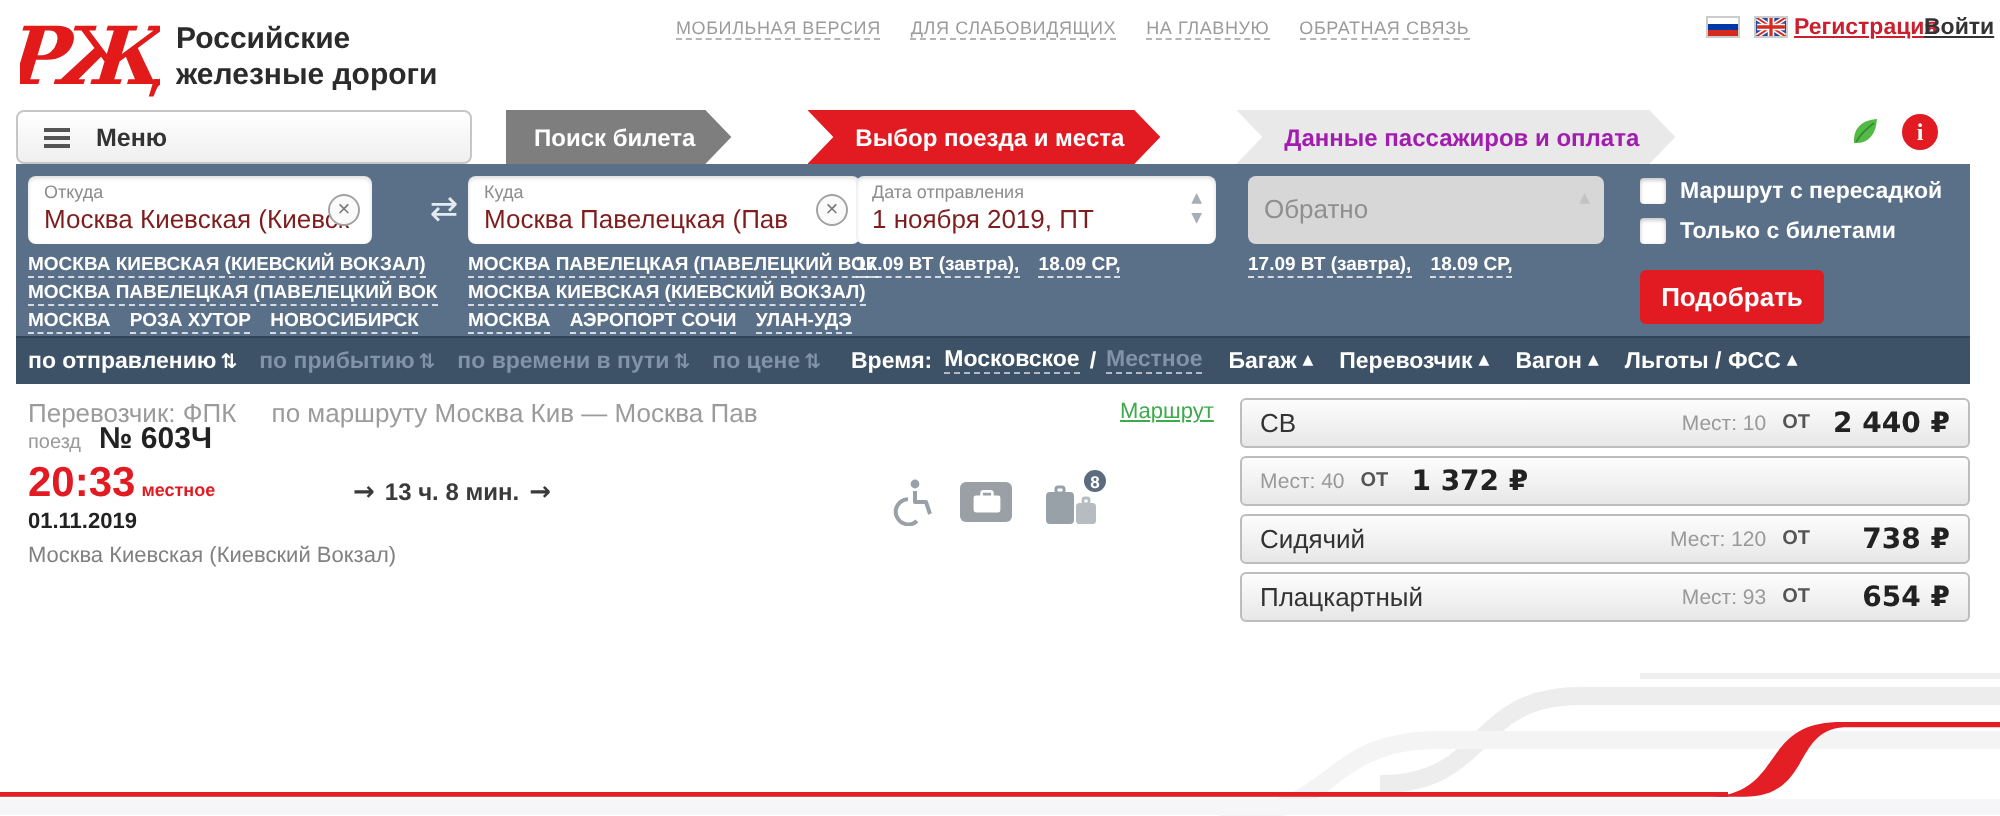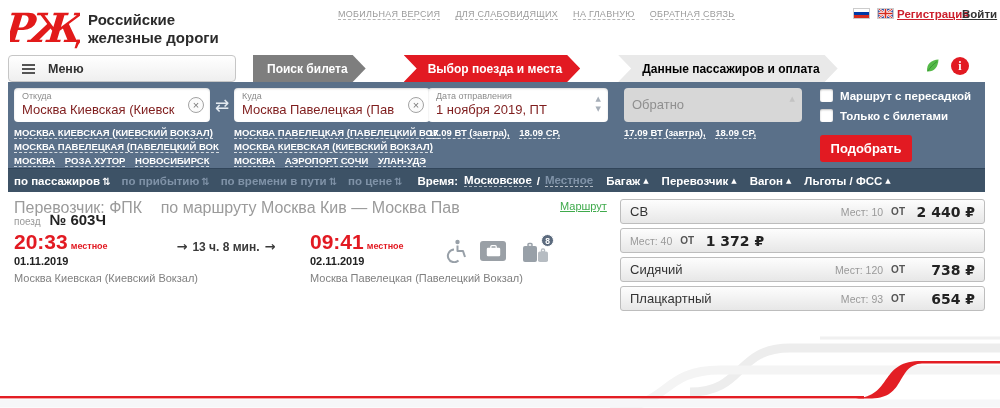--- a/index.html
+++ b/index.html
@@ -24,32 +24,32 @@
     background:linear-gradient(#ffffff,#efefef); display:flex; align-items:center; gap:13px; padding-left:13px; cursor:pointer; }
   .menu-ham { display:inline-block; width:13px; }
   .menu-ham i { display:block; height:2px; background:#555; margin:2px 0; }
   .menu-btn span.lbl { font-size:12.5px; font-weight:bold; color:#333; }
   .crumbs { position:absolute; left:253px; top:55px; display:flex; height:27px;gap:48px; }
   .crumb { height:27px; display:flex; align-items:center; font-size:12px; font-weight:bold; white-space:nowrap; }
   .crumb1 { background:#7e7e7e; color:#fff; padding:0 18px 0 14px;
     clip-path:polygon(0 0, calc(100% - 13px) 0, 100% 50%, calc(100% - 13px) 100%, 0 100%); cursor:pointer; }
   .crumb2 { background:#e21a22; color:#fff; padding:0 18px 0 24px; margin-left:-10px;
     clip-path:polygon(0 0, calc(100% - 13px) 0, 100% 50%, calc(100% - 13px) 100%, 0 100%, 13px 50%); }
-  .crumb3 { background:#e9e9e9; color:#000000; padding:0 18px 0 24px; margin-left:-10px;
+  .crumb3 { background:#e9e9e9; color:#a21caf; padding:0 18px 0 24px; margin-left:-10px;
     clip-path:polygon(0 0, calc(100% - 13px) 0, 100% 50%, calc(100% - 13px) 100%, 0 100%, 13px 50%); }
   .leaf-ico { position:absolute; left:924px; top:58px; cursor:pointer; }
   .info-ico { position:absolute; left:951px; top:57px; width:18px; height:18px; border-radius:50%;
     background:#e21a22; color:#fff; font-size:12px; font-weight:bold; text-align:center; line-height:18px; cursor:pointer; font-family:"Liberation Serif",serif; }
 
   
   .panel { position:absolute; left:8px; top:82px; width:977px; height:86px; background:#5a7089; }
   .field { position:absolute; height:34px; background:#fff; border-radius:4px; padding:3px 8px; overflow:hidden; cursor:text; box-shadow:inset 0 1px 2px rgba(0,0,0,.15); }
   .field .flabel { font-size:9px; color:#8c8c8c; line-height:11px; }
   .field .fvalue { font-size:13px; color:#7f1d1d; white-space:nowrap; line-height:16px; }
-  .f-from { left:6px; top:6px; width:196px; }
+  .f-from { left:6px; top:6px; width:172px; }
   .f-to   { left:226px; top:6px; width:196px; }
   .f-date { left:420px; top:6px; width:180px; }
   .f-ret  { left:616px; top:6px; width:178px; background:#d7d7d7; box-shadow:none; }
   .f-ret .fvalue { color:#8f8f8f; padding-top:6px; }
   .clear-x { position:absolute; right:6px; top:9px; width:16px; height:16px; border:1px solid #a3a3a3; border-radius:50%;
     background:#fafafa; color:#777; font-size:11px; line-height:14px; text-align:center; cursor:pointer; }
   .spin { position:absolute; right:7px; top:6px; display:flex; flex-direction:column; font-size:7px; color:#a6aeb8; line-height:10px; cursor:pointer; }
   .spin.dim { color:#c3c3c3; }
   .swap { position:absolute; left:204px; top:13px; width:20px; text-align:center; font-size:17px; color:#e3eaf1; cursor:pointer; }
   .suggest { position:absolute; width:214px; font-size:9.5px; font-weight:bold; color:#fff; line-height:13px; }
@@ -71,21 +71,21 @@
   .sortbar .it { margin-right:11px; cursor:pointer; }
   .s-on { color:#fff; } .s-off { color:#8093a8; }
   .s-ico { font-size:10px; margin-left:2px; }
   .t-lbl { color:#fff; margin:0 6px 0 4px; }
   .t-opt { text-decoration:none; border-bottom:1px dashed rgba(255,255,255,.6); cursor:pointer; }
   .t-sep { color:#fff; margin:0 5px; }
   .flt { color:#fff; margin-left:13px; cursor:pointer; }
   .flt .tri { font-size:7px; vertical-align:2px; margin-left:3px; }
 
   
-  .carrier { position:absolute; left:14px; top:199px; font-size:16px; color:#9b9b9b; }
+  .carrier { position:absolute; left:14px; top:199px; font-size:13px; color:#9b9b9b; }
   .carrier .rt { margin-left:14px; }
   .route-link { position:absolute; left:560px; top:200px; font-size:11px; color:#3faa4c; text-decoration:underline; cursor:pointer; }
   .trainno { position:absolute; left:14px; top:211px; display:flex; align-items:baseline; gap:9px; }
   .trainno .tl { font-size:10px; color:#999; }
   .trainno .tn { font-size:15px; font-weight:bold; color:#222; }
   .timeblock { position:absolute; top:231px; width:210px; }
   .tb-dep { left:14px; } .tb-arr { left:310px; }
   .timeblock .big { font-size:21px; font-weight:bold; color:#e21a22; line-height:22px; }
   .timeblock .note { font-size:9px; font-weight:bold; color:#e21a22; margin-left:3px; }
   .timeblock .dt { font-size:11px; font-weight:bold; color:#222; margin-top:2px; }
@@ -228,21 +228,21 @@
       </div>
       <div class="opt">
         <div class="cbox"></div>
         <span>Только с билетами</span>
       </div>
     </div>
     <button class="submit">Подобрать</button>
   </div>
 
   <div class="sortbar">
-    <span class="it s-on"><span>по пассажиров</span><span class="s-ico dj">⇅</span></span>
+    <span class="it s-on"><span>по отправлению</span><span class="s-ico dj">⇅</span></span>
     <span class="it s-off"><span>по прибытию</span><span class="s-ico dj">⇅</span></span>
     <span class="it s-off"><span>по времени в пути</span><span class="s-ico dj">⇅</span></span>
     <span class="it s-off"><span>по цене</span><span class="s-ico dj">⇅</span></span>
     <span class="t-lbl">Время:</span>
     <a class="t-opt s-on">Московское</a>
     <span class="t-sep">/</span>
     <a class="t-opt s-off">Местное</a>
     <span class="flt"><span>Багаж</span><span class="tri dj">▲</span></span>
     <span class="flt"><span>Перевозчик</span><span class="tri dj">▲</span></span>
     <span class="flt"><span>Вагон</span><span class="tri dj">▲</span></span>
@@ -260,25 +260,20 @@
   </div>
 
   <div class="timeblock tb-dep">
     <div><span class="big">20:33</span><span class="note">местное</span></div>
     <div class="dt">01.11.2019</div>
     <div class="st">Москва Киевская (Киевский Вокзал)</div>
   </div>
   <div class="durbox">
     <span class="ar dj">→</span><span>13 ч. 8 мин.</span><span class="ar dj">→</span>
   </div>
-  <div class="timeblock tb-arr">
-    <div><span class="big">09:41</span><span class="note">местное</span></div>
-    <div class="dt">02.11.2019</div>
-    <div class="st">Москва Павелецкая (Павелецкий Вокзал)</div>
-  </div>
 
   <div class="amen">
     <svg width="20" height="24" viewBox="0 0 20 24">
       <circle cx="11.5" cy="3" r="2.2" fill="#98a0a8"></circle>
       <path d="M11.5 6.5 V12 H17 L19 18" stroke="#98a0a8" stroke-width="2" fill="none" stroke-linejoin="round"></path>
       <path d="M12.5 21.5 A6.3 6.3 0 1 1 8 10.6" stroke="#98a0a8" stroke-width="2" fill="none"></path>
     </svg>
     <div class="brief">
       <svg width="15" height="12" viewBox="0 0 15 12">
         <rect x="4.8" y="0.7" width="5.4" height="3.2" rx="1" fill="none" stroke="#fff" stroke-width="1.3"></rect>

